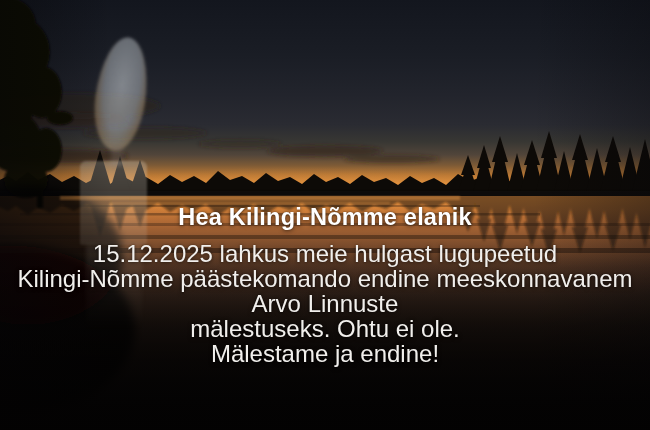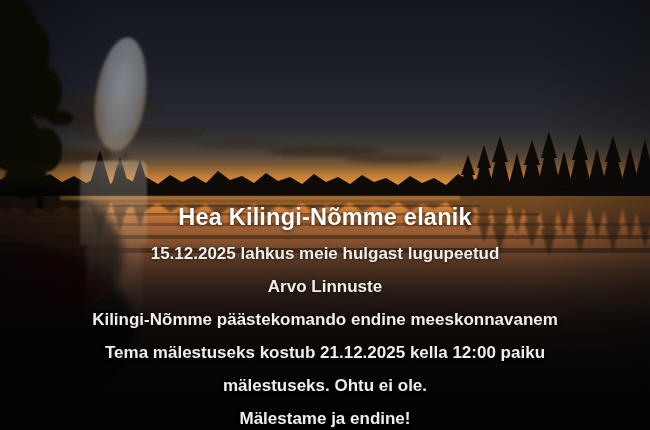--- a/index.html
+++ b/index.html
@@ -85,22 +85,22 @@
     text-align:center;
     text-shadow:0 1px 4px rgba(0,0,0,.55), 0 0 2px rgba(0,0,0,.35);
   }
   .text-overlay h1{
     margin:0 0 8px 0;
     font-size:23.5px;line-height:31px;font-weight:700;
     letter-spacing:.2px;
     color:var(--heading-text,#ffffff);
   }
   .text-overlay p{
-    margin:8px;
-    font-size:17px;line-height:25px;font-weight:700;
+    margin:0;
+    font-size:24px;line-height:25px;font-weight:400;
     color:var(--body-text,#f1efec);
   }
 </style>
 </head>
 <body>
 
 <div class="canvas">
 
   <div class="sky"></div>
   <div class="glow"></div>
@@ -189,20 +189,19 @@
   <div class="flare-wick"></div>
   <div class="flare-body"></div>
   <div class="flare-tail"></div>
 
   <div class="vignette"></div>
   <div class="bottom-fade"></div>
 
   <div class="text-overlay">
     <h1>Hea Kilingi-Nõmme elanik</h1>
     <p>15.12.2025 lahkus meie hulgast lugupeetud</p>
+    <p>Kilingi-Nõmme päästekomando endine meeskonnavanem</p>
     <p>Arvo Linnuste</p>
-    <p>Kilingi-Nõmme päästekomando endine meeskonnavanem</p>
-    <p>Tema mälestuseks kostub 21.12.2025 kella 12:00 paiku</p>
     <p>mälestuseks. Ohtu ei ole.</p>
     <p>Mälestame ja endine!</p>
   </div>
 
 </div>
 
 </body></html>

